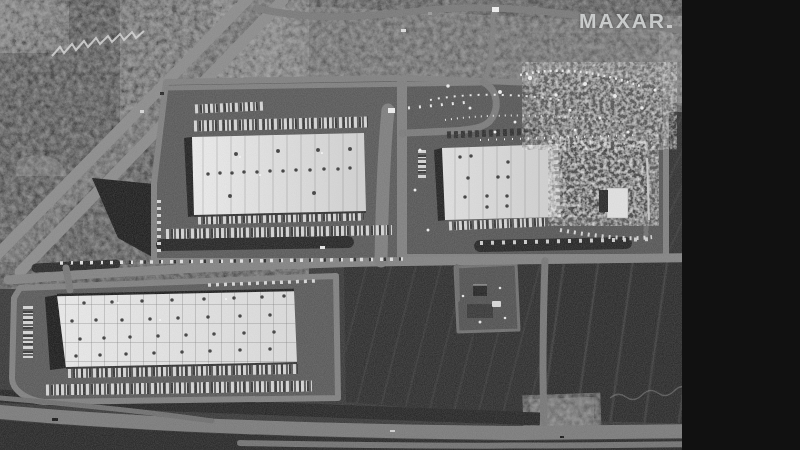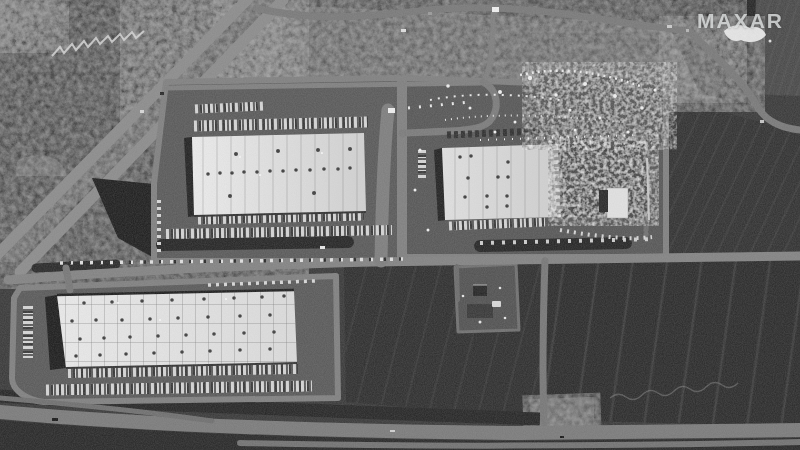--- a/index.html
+++ b/index.html
@@ -1,16 +1,16 @@
 <!DOCTYPE html>
 <html><head>
 <meta charset="utf-8">
 <style>
   html,body{margin:0;padding:0;background:#111;}
-  .stage{position:relative;width:800px;height:450px;overflow:hidden;background:#373737;
+  .stage{position:relative;width:682px;height:450px;overflow:hidden;background:#373737;
          font-family:"Liberation Sans",sans-serif;text-align:right;}
   .stage svg{position:absolute;inset:0;display:block;}
   .watermark{position:absolute;top:9px;right:16px;z-index:5;
              font-family:"Liberation Sans",sans-serif;font-weight:700;font-size:21px;
              letter-spacing:2px;color:rgba(228,230,230,0.8);
              text-shadow:0 0 3px rgba(0,0,0,0.35);user-select:none;}
 </style>
 </head>
 <body>
 

